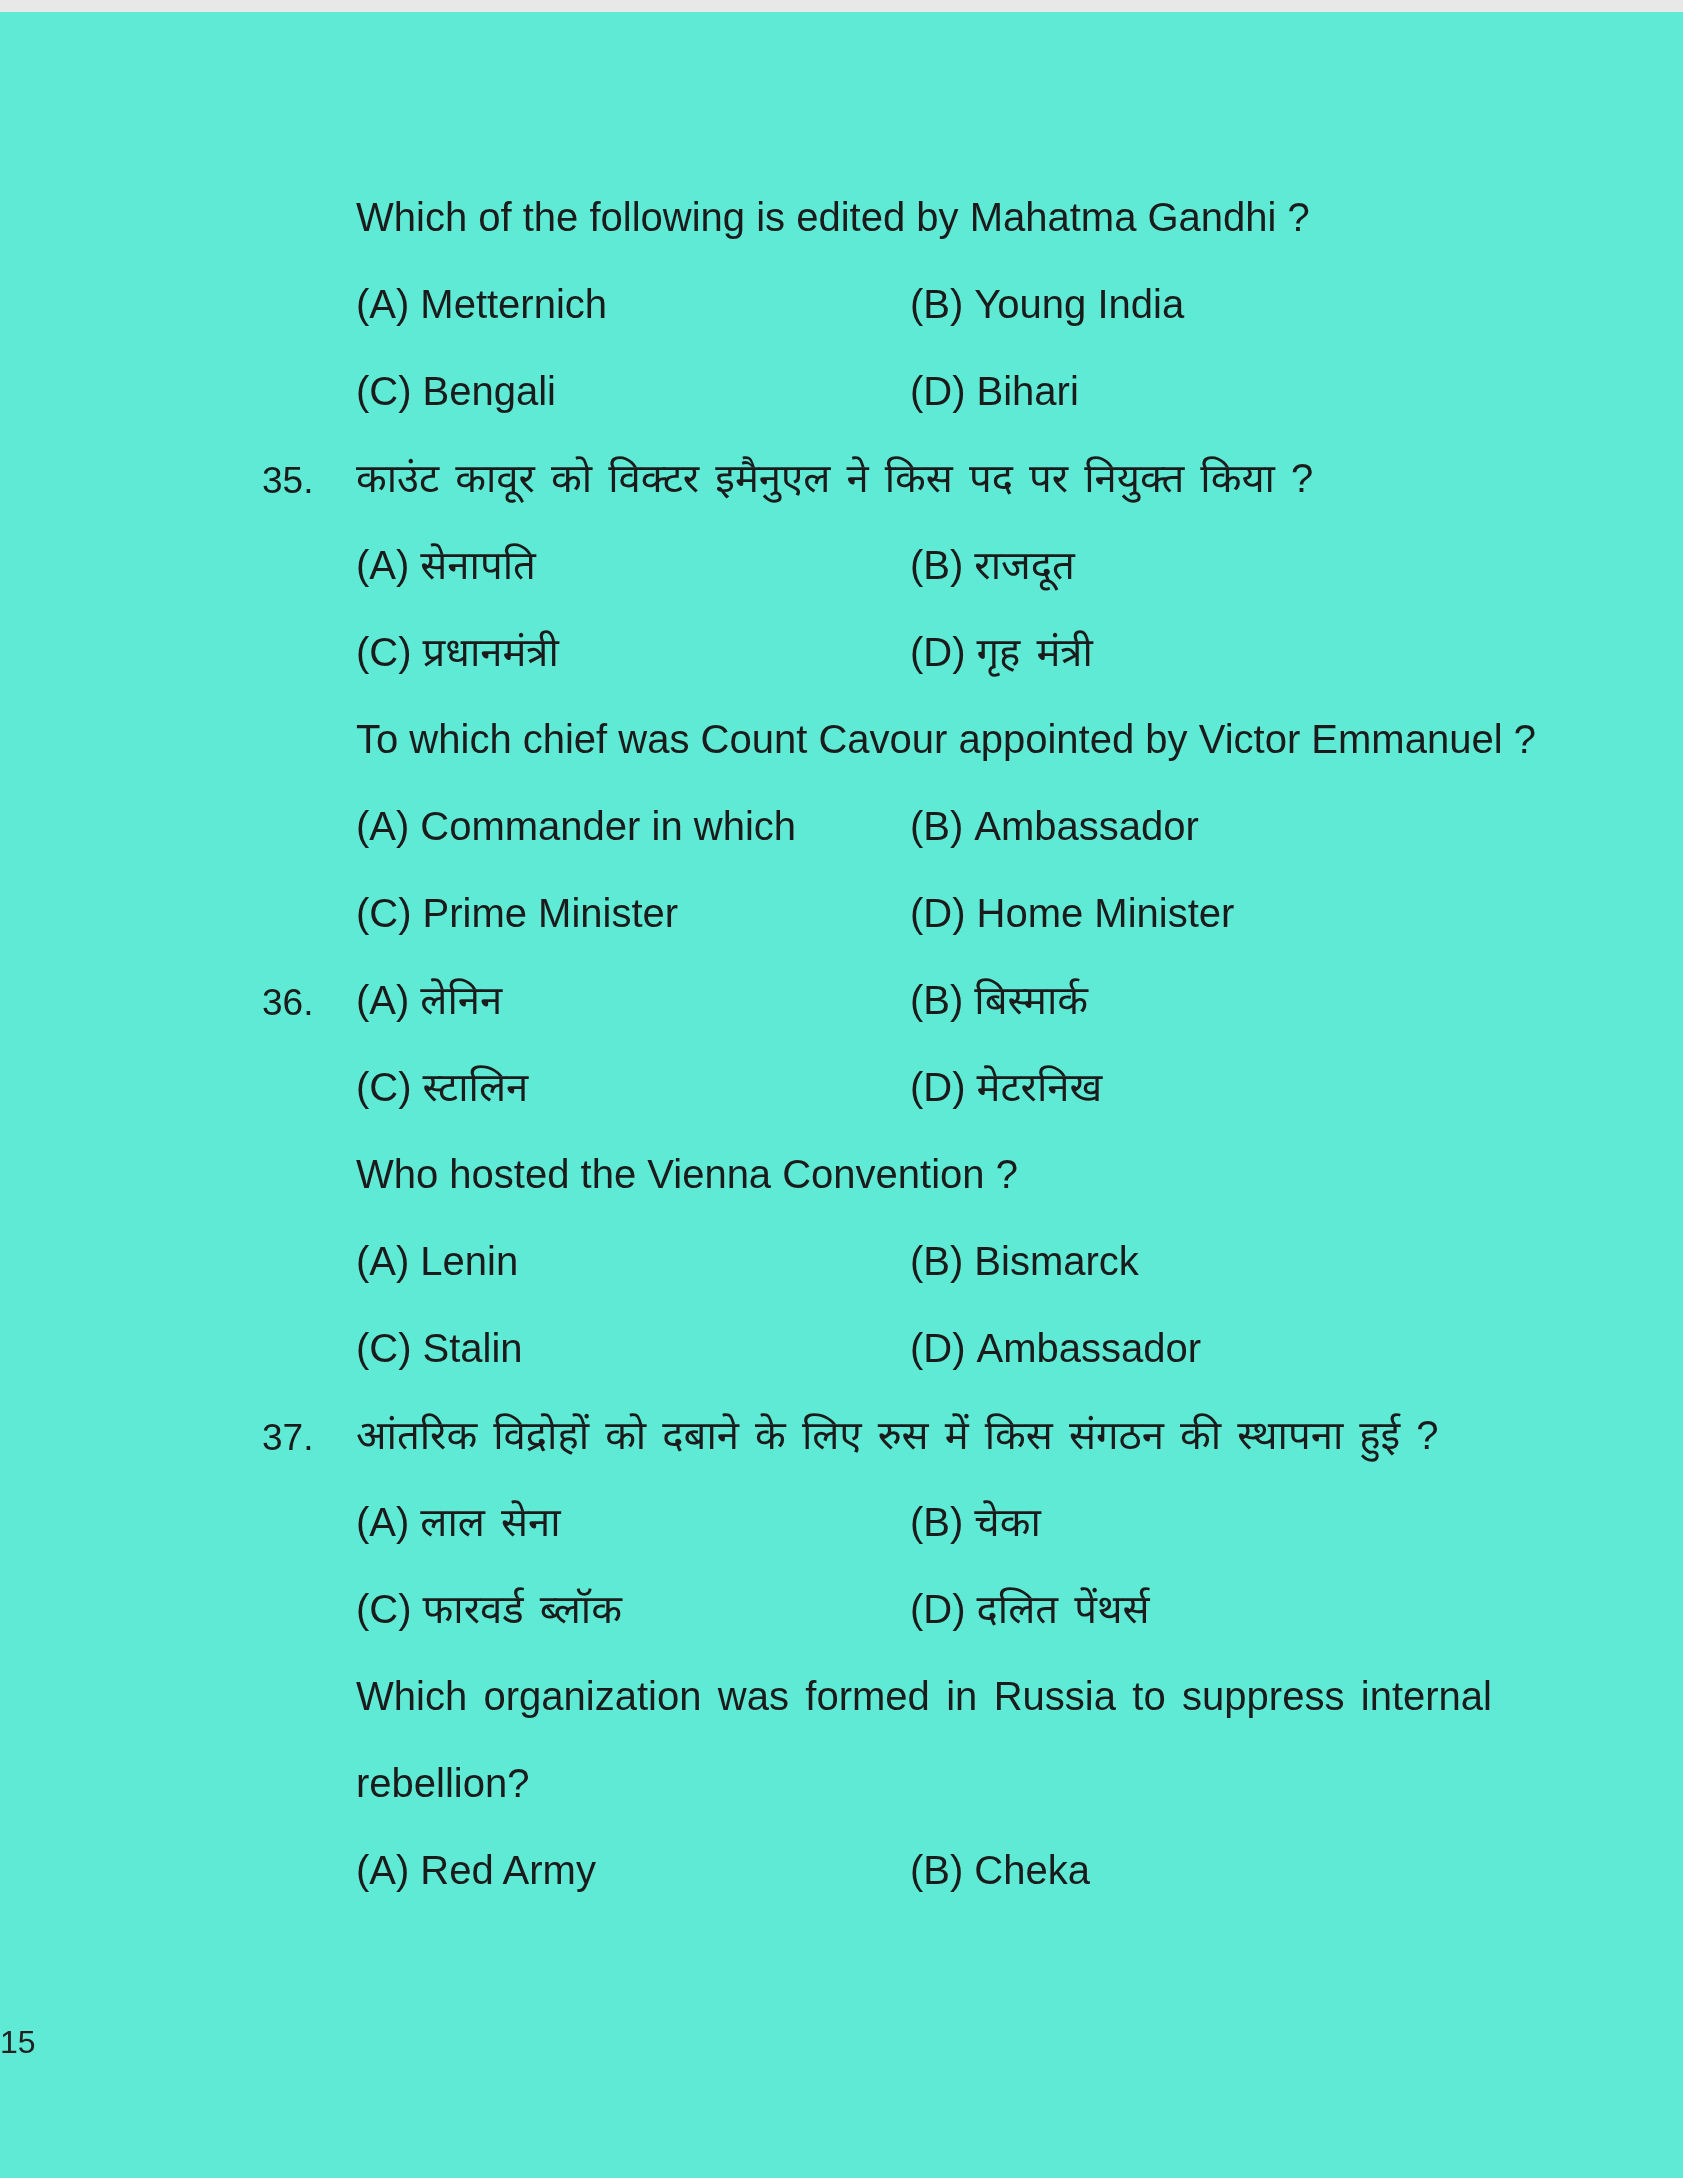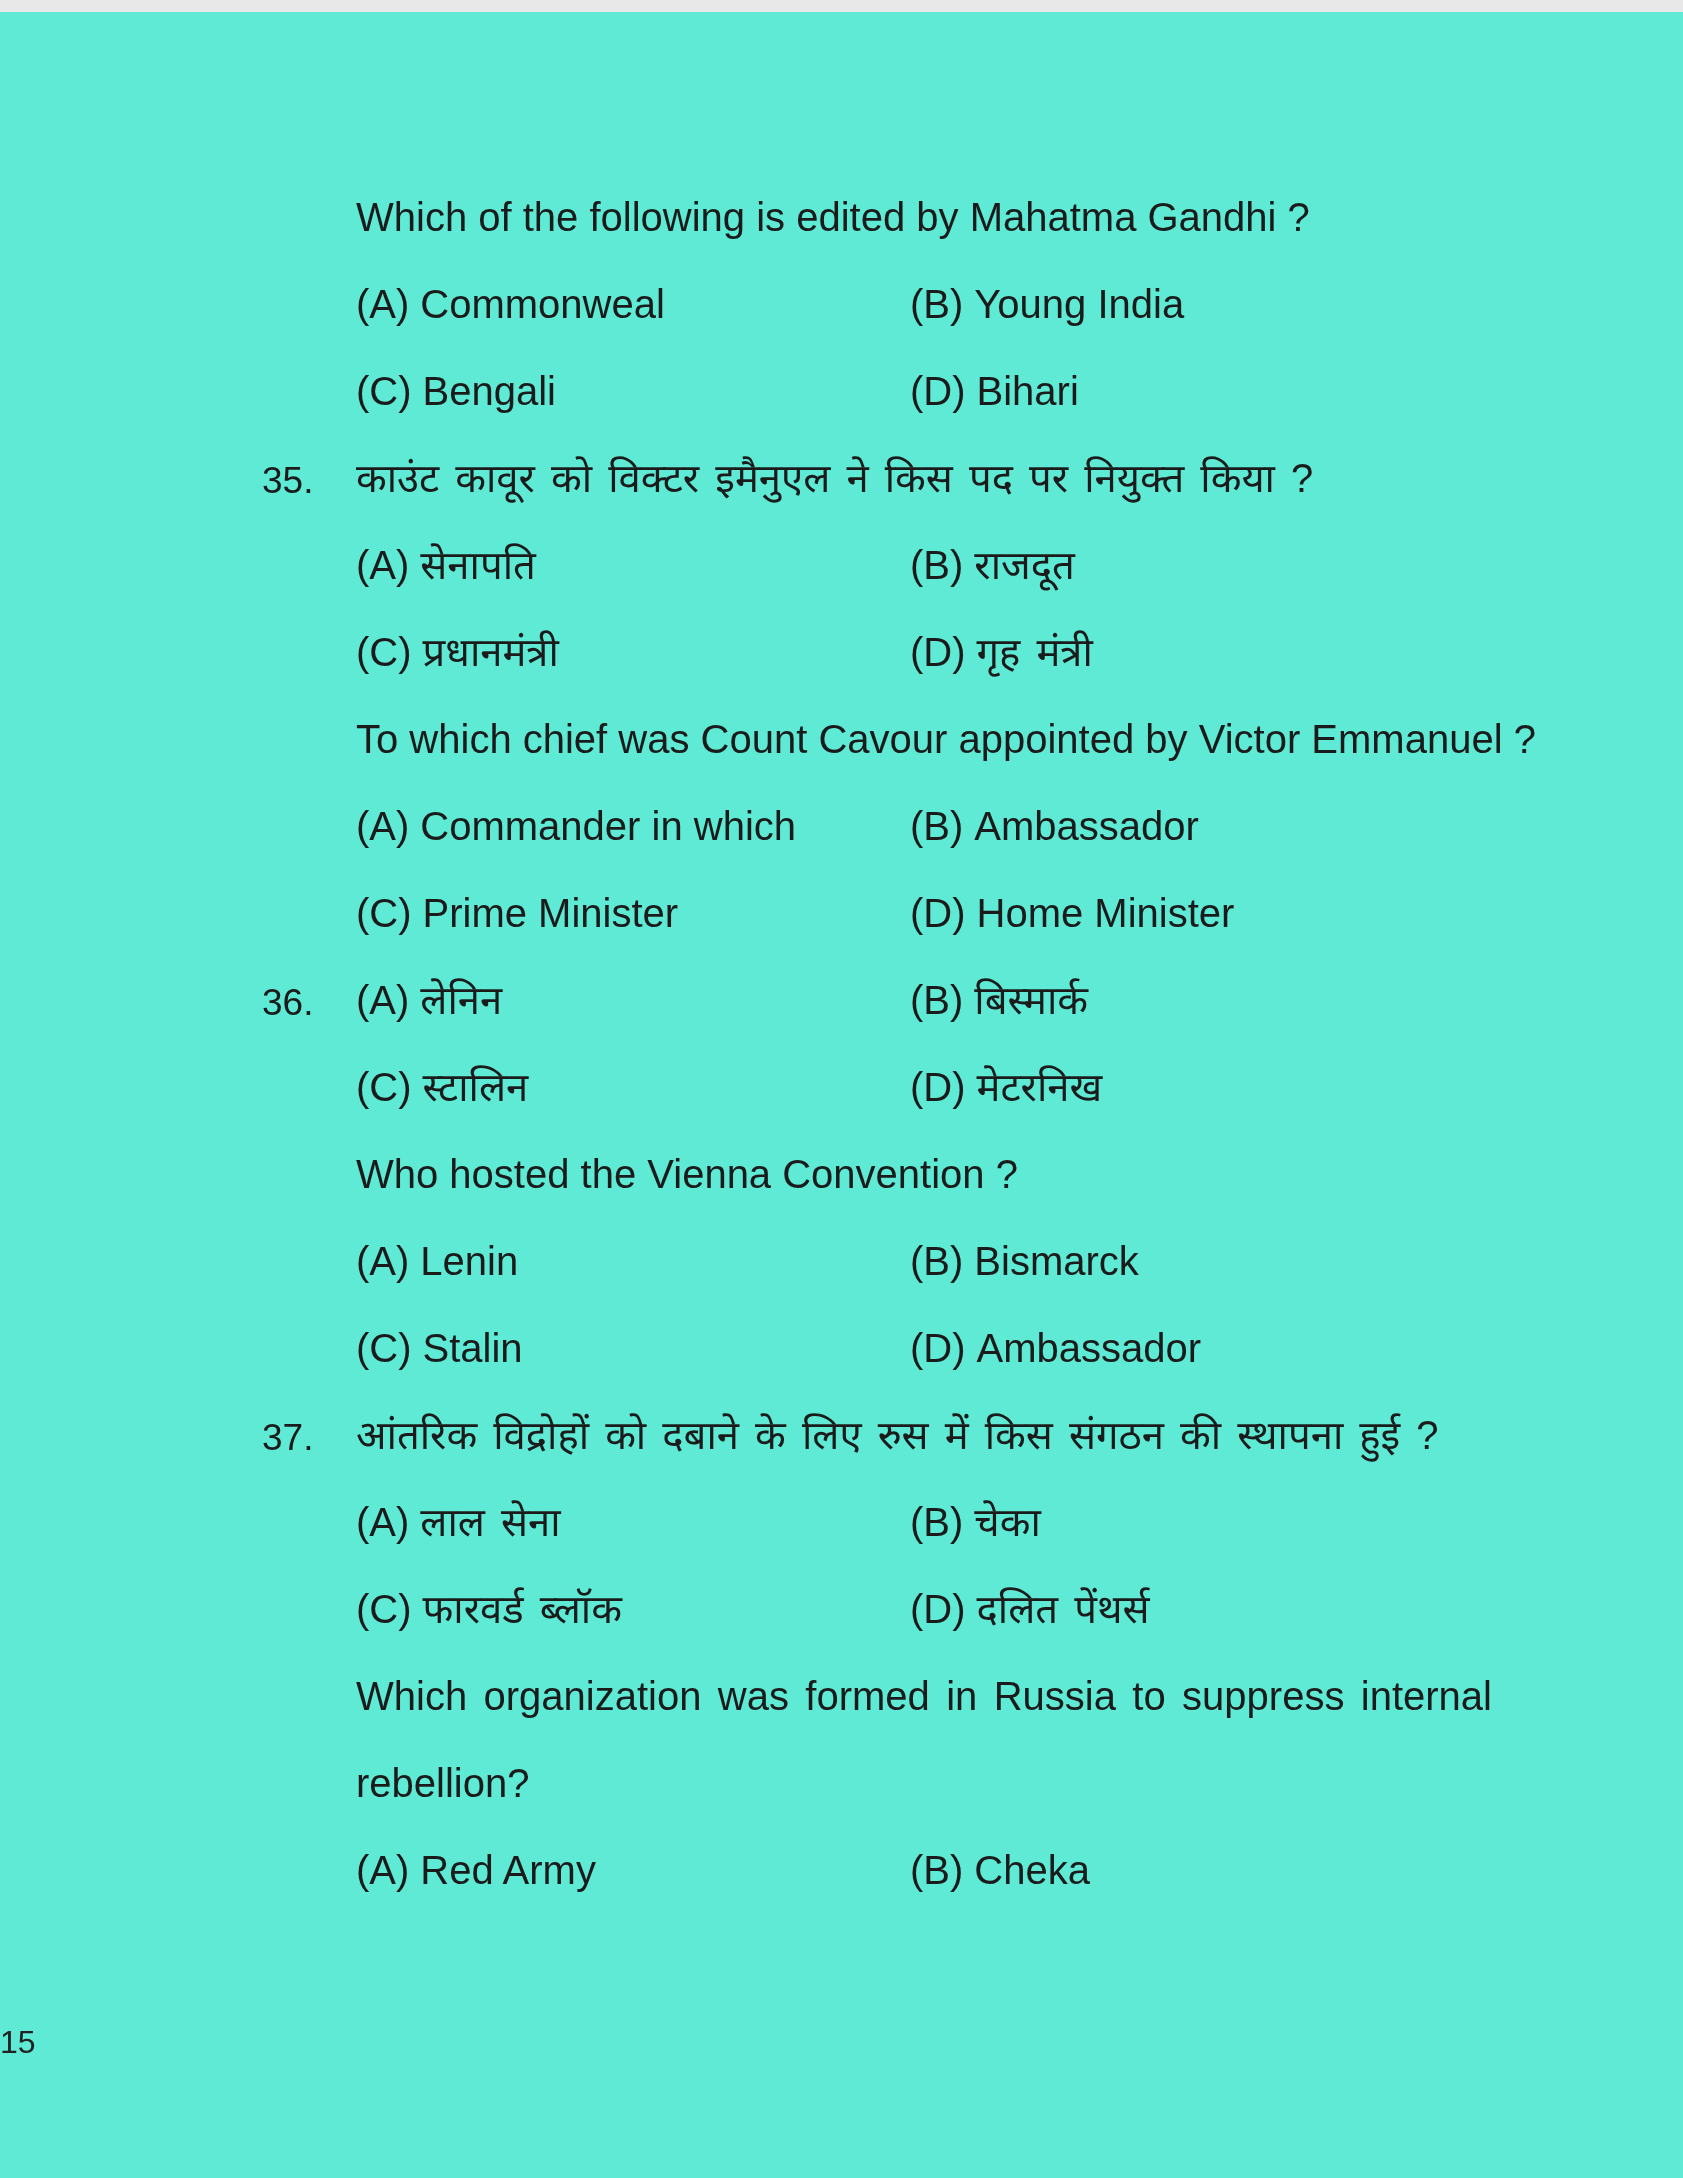--- a/index.html
+++ b/index.html
@@ -56,21 +56,21 @@
 </head>
 <body>
 
 <div class="page">
   <div class="content">
 
     <div class="row">
       <span>Which of the following is edited by Mahatma Gandhi ?</span>
     </div>
     <div class="row">
-      <span class="opt-slot-a"><span class="opt-label">(A)</span><span>Commonweal</span></span><span class="opt-slot-b"><span class="opt-label">(B)</span><span>Young India</span></span>
+      <span class="opt-slot-a"><span class="opt-label">(A)</span><span>Metternich</span></span><span class="opt-slot-b"><span class="opt-label">(B)</span><span>Young India</span></span>
     </div>
     <div class="row">
       <span class="opt-slot-a"><span class="opt-label">(C)</span><span>Bengali</span></span><span class="opt-slot-b"><span class="opt-label">(D)</span><span>Bihari</span></span>
     </div>
 
     <div class="row hi">
       <span class="q-num">35.</span>
       <span>काउंट कावूर को विक्टर इमैनुएल ने किस पद पर नियुक्त किया ?</span>
     </div>
     <div class="row hi">

